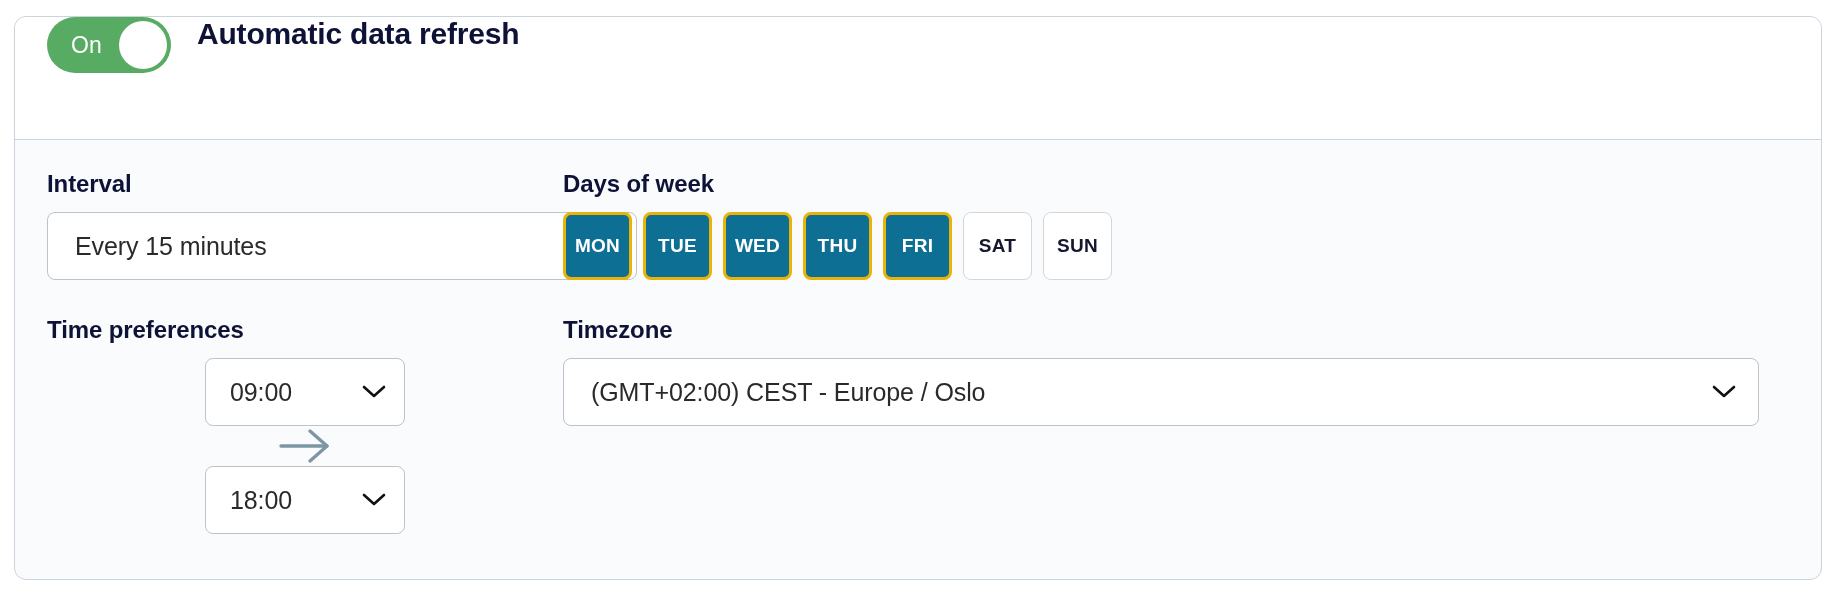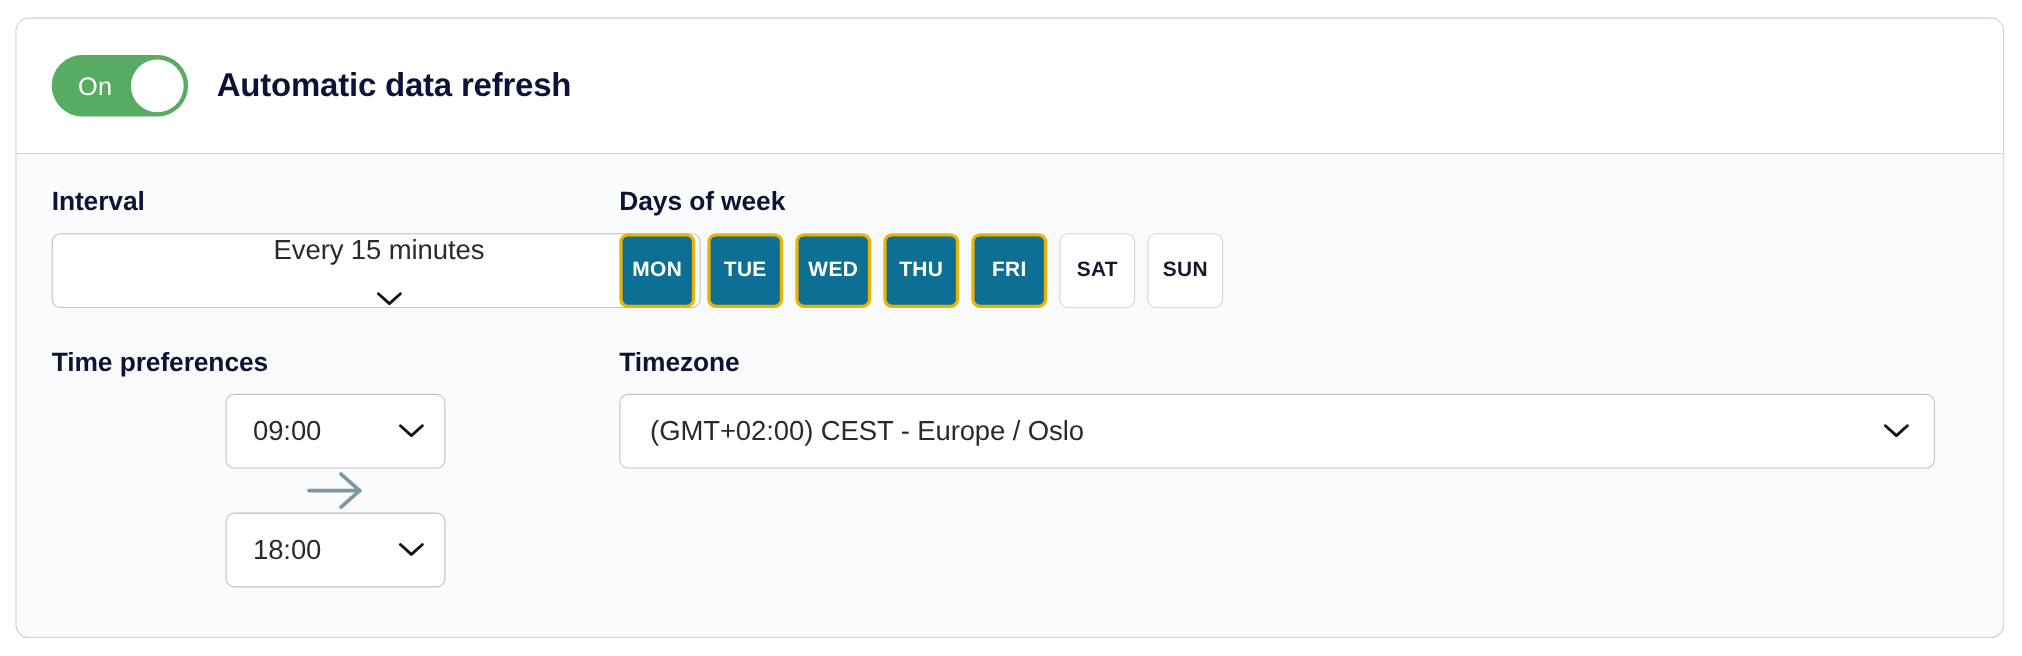--- a/index.html
+++ b/index.html
@@ -19,21 +19,20 @@
     border-radius: 12px;
     overflow: hidden;
   }
 
   
   .card-header {
     height: 123px;
     background: #ffffff;
     border-bottom: 1px solid #c9d4dc;
     display: flex;
-    align-items: center;
     padding-left: 32px;
     border-radius: 11px 11px 0 0;
   }
 
   .toggle {
     position: relative;
     width: 124px;
     height: 56px;
     border-radius: 28px;
     background: #57ab63;
@@ -110,21 +109,21 @@
     text-overflow: ellipsis;
     letter-spacing: -0.1px;
   }
   .chev {
     flex: none;
     width: 24px; height: 14px;
     margin-left: 18px;
   }
   .chev svg { display: block; }
 
-  .select-interval { width: 590px; flex-direction: column; }
+  .select-interval { width: 590px; }
 
   
   .days {
     display: flex;
     gap: 11px;
   }
   .day-btn {
     width: 69px;
     height: 68px;
     border-radius: 8px;

